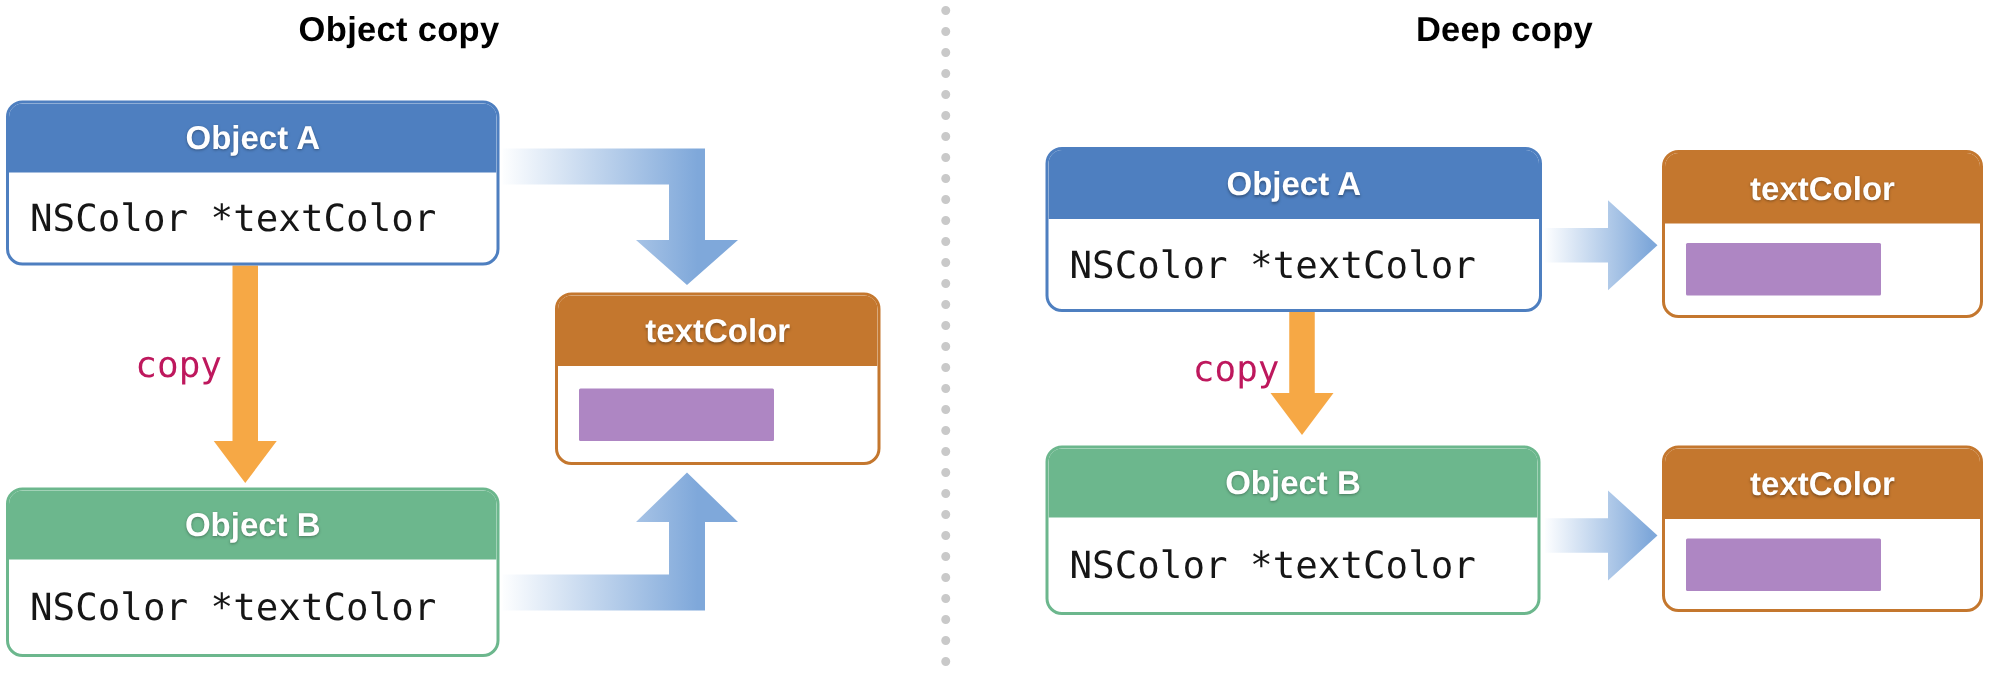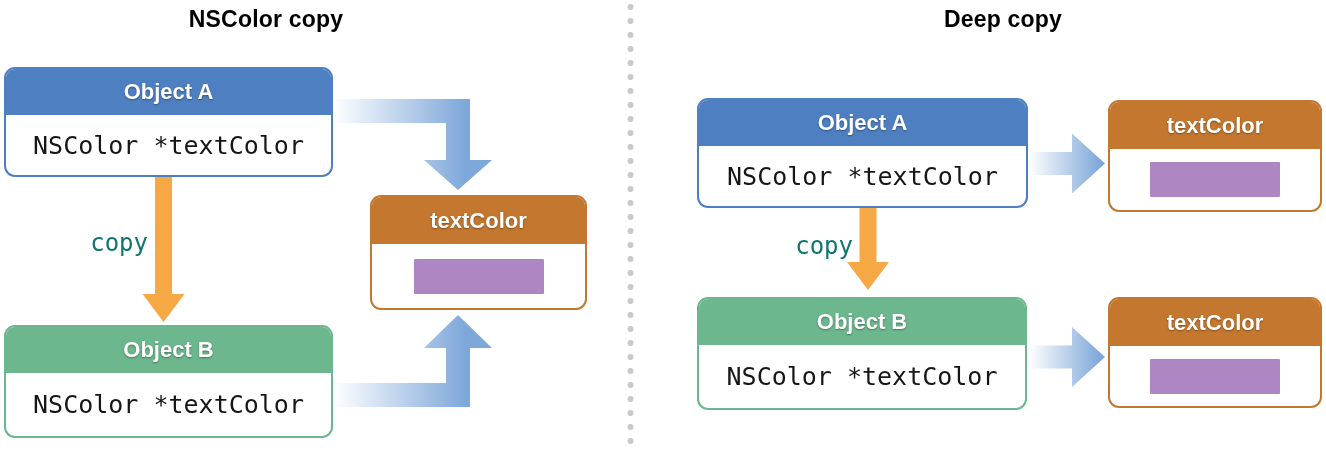--- a/index.html
+++ b/index.html
@@ -40,38 +40,39 @@
     justify-content:center;
     color:#ffffff;
     font-size:22px;
     font-weight:bold;
     text-shadow:0 1px 2px rgba(0,0,0,.35);
   }
   .box-body{
     flex:1 1 auto;
     display:flex;
     align-items:center;
-    justify-content:center;
+    justify-content:flex-start;
+    margin-left:14px;
   }
   .code-text{
     font-family:"DejaVu Sans Mono", monospace;
     font-size:25px;
     color:#161616;
     white-space:nowrap;
   }
   .tc-header{height:47px;justify-content:center;}
   .swatch{
     width:130px;height:35px;
     border-radius:1px;
   }
   .copy-label{
     position:absolute;
     font-family:"DejaVu Sans Mono", monospace;
     font-size:24px;
-    color:#0f766e;
+    color:#be185d;
   }
   .copy-shallow{left:60px;top:229px;width:88px;text-align:right;}
   .copy-deep{left:765px;top:232px;width:88px;text-align:right;}
 
   .arrow-layer{
     position:absolute;left:0;top:0;width:1326px;height:454px;
     pointer-events:none;
   }
 
   
@@ -112,21 +113,21 @@
 
     <polygon points="155,177 172,177 172,294 184.5,294 163.5,322 142.5,294 155,294" fill="#f6a845"></polygon>
 
     <polygon points="1030,152 1072,152 1072,133.5 1105,163.5 1072,193.5 1072,175 1030,175" fill="url(#gradSA)"></polygon>
 
     <polygon points="1030,345.5 1072,345.5 1072,327 1105,357 1072,387 1072,368.5 1030,368.5" fill="url(#gradSA)"></polygon>
 
     <polygon points="859.5,208 876.5,208 876.5,262 889,262 868,290 847,262 859.5,262" fill="#f6a845"></polygon>
   </svg>
 
-  <div class="section-title title-shallow">NSColor copy</div>
+  <div class="section-title title-shallow">Object copy</div>
   <div class="section-title title-deep">Deep copy</div>
 
   <div class="box sh-obj-a" style="border-color: rgb(78, 127, 192);">
     <div class="box-header" style="background: rgb(78, 127, 192);">
       <span>Object A</span>
     </div>
     <div class="box-body">
       <span class="code-text">NSColor *textColor</span>
     </div>
   </div>

